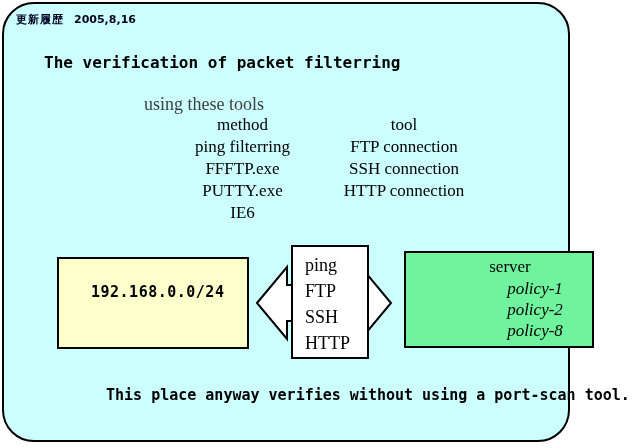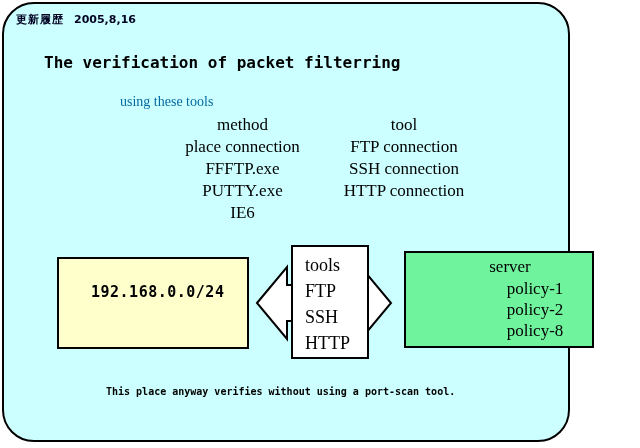--- a/index.html
+++ b/index.html
@@ -34,23 +34,23 @@
     position: absolute;
     left: 40px; top: 49px;
     font-family: "DejaVu Sans Mono", monospace;
     font-size: 16px;
     font-weight: bold;
     color: #000000;
     white-space: nowrap;
   }
   .tools-intro {
     position: absolute;
-    left: 116px; top: 90px;
-    font-size: 14px;
-    color: #0369a1;
+    left: 140px; top: 90px;
+    font-size: 18px;
+    color: #404040;
   }
   .tools-table {
     position: absolute;
     left: 147px; top: 110px;
     display: grid;
     grid-template-columns: 183px 140px;
     font-size: 17px;
     line-height: 22px;
     color: #000000;
   }
@@ -97,26 +97,26 @@
     left: 400px; top: 247px;
     width: 190px; height: 97px;
     background: #6FF39D;
     border: 2px solid #000000;
     box-sizing: border-box;
     font-size: 17px;
     color: #000000;
     text-align: center;
   }
   .server-label { margin: 4px 0 0 22px; }
-  .server-policies { margin: 1px 0 0 72px; line-height: 21px; }
+  .server-policies { margin: 1px 0 0 72px; line-height: 21px; font-style: italic; }
   .footnote {
     position: absolute;
     left: 102px; top: 382px;
     font-family: "DejaVu Sans Mono", monospace;
-    font-size: 10px;
+    font-size: 15px;
     font-weight: bold;
     color: #000000;
     white-space: nowrap;
   }
 </style>
 </head>
 <body>
 
 <div class="slide">
 
@@ -125,42 +125,42 @@
   </div>
 
   <div class="slide-title">The verification of packet filterring</div>
 
   <div class="tools-intro">using these tools</div>
 
   <div class="tools-table">
     <div class="cell">method</div>
     <div class="cell">tool</div>
 
-    <div class="cell">place connection</div>
+    <div class="cell">ping filterring</div>
 
     <div class="cell">FTP connection</div>
     <div class="cell">FFFTP.exe</div>
 
     <div class="cell">SSH connection</div>
     <div class="cell">PUTTY.exe</div>
 
     <div class="cell">HTTP connection</div>
     <div class="cell">IE6</div>
   </div>
 
   <div class="client-box">
     <div class="client-network">192.168.0.0/24</div>
   </div>
 
   <svg class="arrow-svg" viewBox="0 0 140 120">
     <polygon points="3,59 33,23 33,41 107,41 107,23 137,59 107,95 107,77 33,77 33,95" fill="#ffffff" stroke="#000000" stroke-width="2" stroke-linejoin="miter"></polygon>
   </svg>
 
   <div class="proto-box">
-    <div>tools</div>
+    <div>ping</div>
     <div>FTP</div>
     <div>SSH</div>
     <div>HTTP</div>
   </div>
 
   <div class="server-box">
     <div class="server-label">server</div>
     <div class="server-policies">
       <div>policy-1</div>
       <div>policy-2</div>

